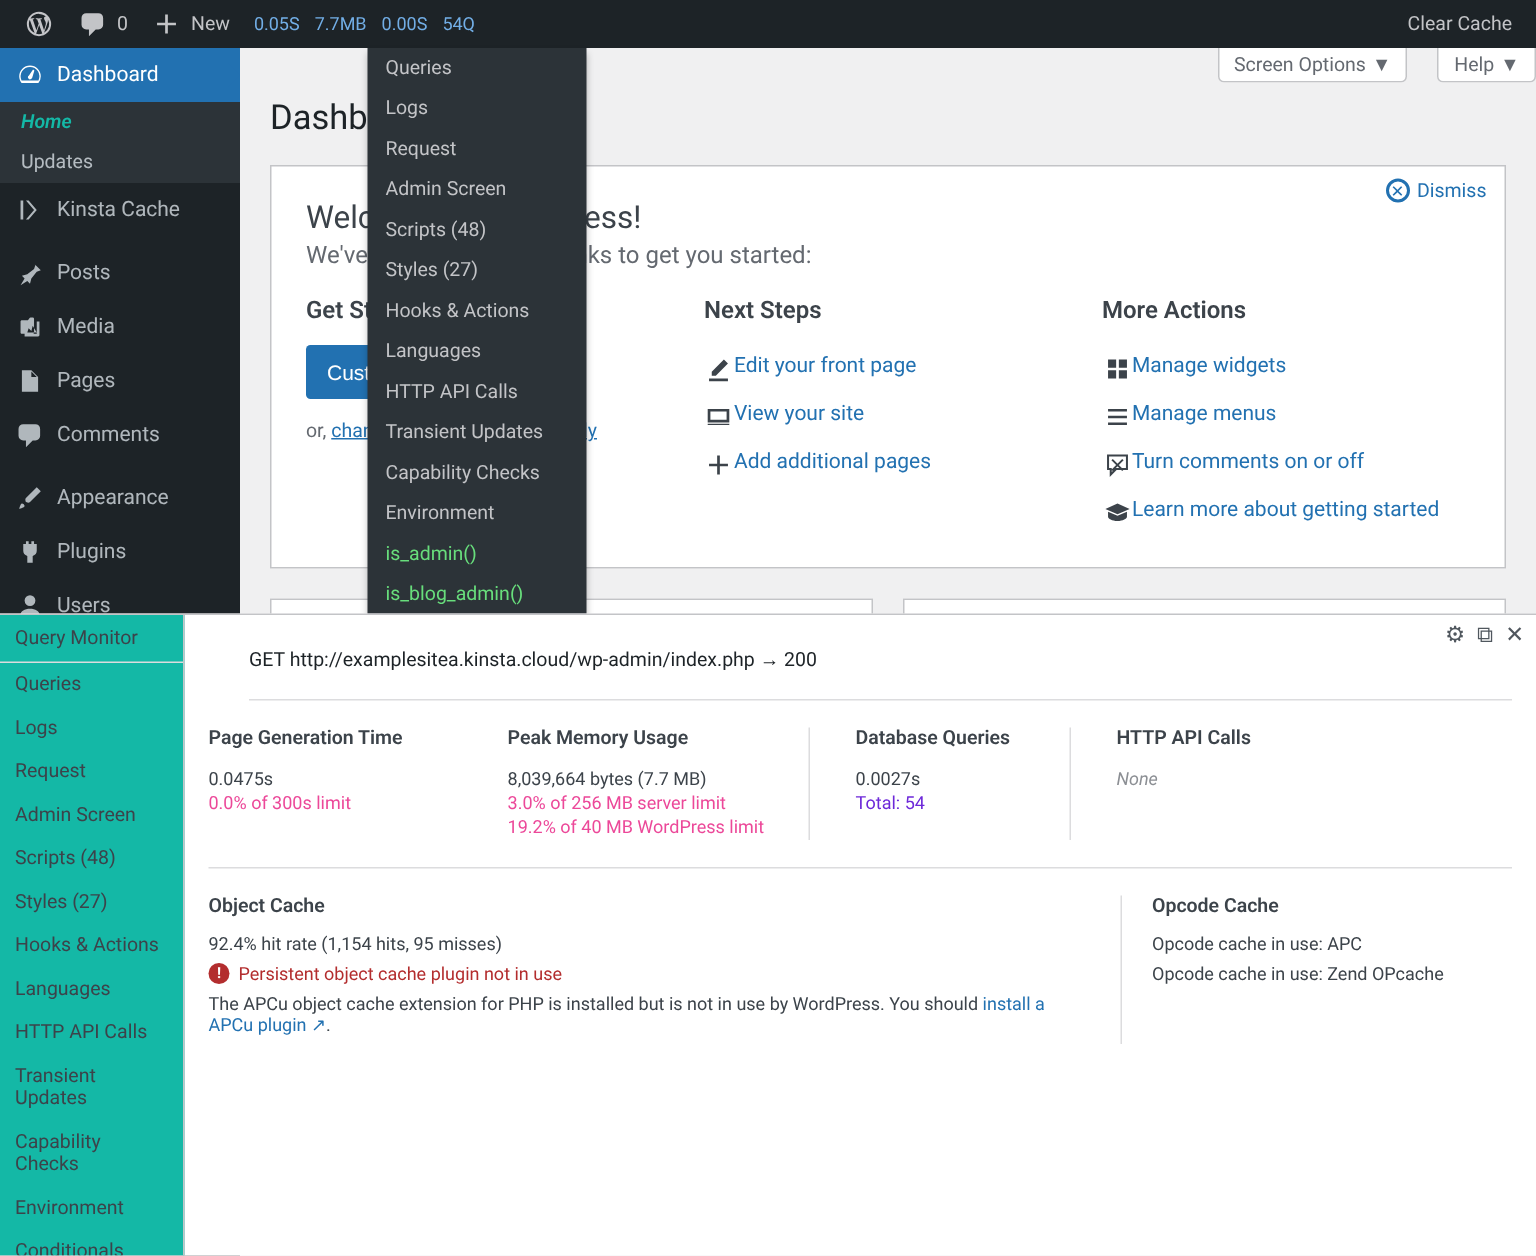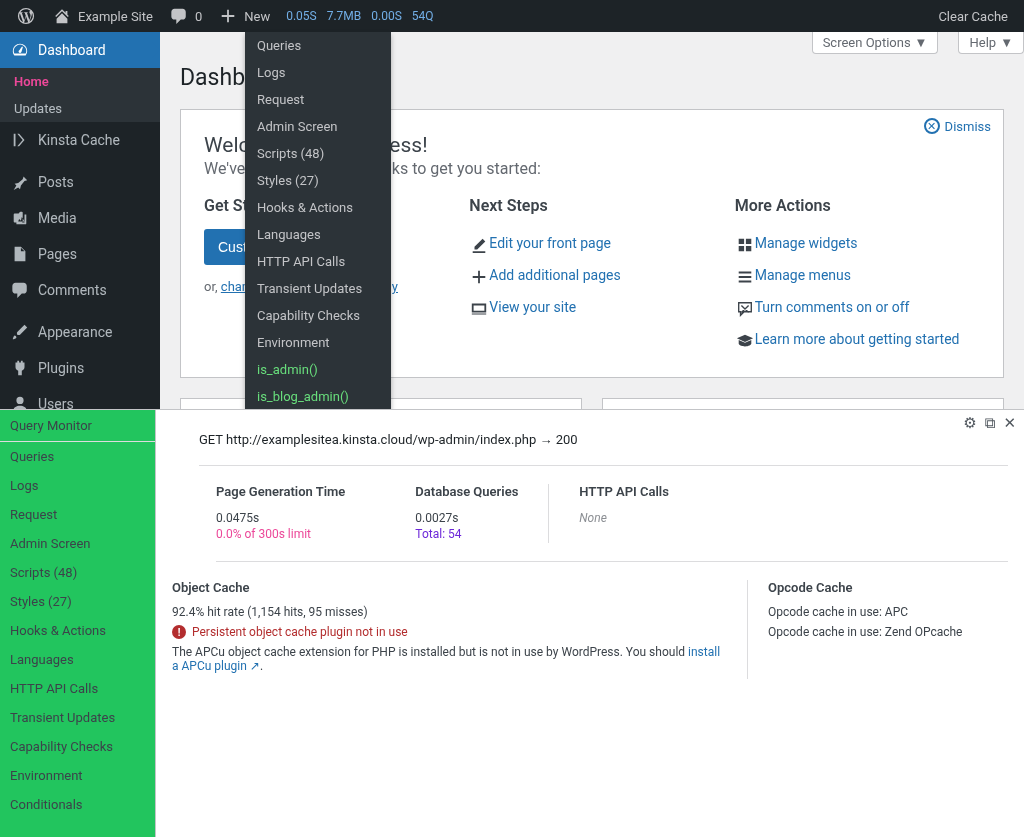--- a/index.html
+++ b/index.html
@@ -12,21 +12,21 @@
 .adminbar-metrics { color: #8c8f94; display: inline-flex; align-items: center; gap: 10px; padding: 0 8px; }
 .metric { color: #72aee6; font-size: 12px; }
 
 
 .sidebar { position: absolute; left: 0; top: 32px; width: 160px; background: #1d2327; color: #c3c4c7; height: calc(100% - 32px); z-index: 2; }
 .side-item { display: flex; align-items: center; gap: 8px; padding: 8px 10px; cursor: pointer; font-size: 14px; color: rgba(240,246,252,.7); }
 .side-item.current { background: #2271b1; color: #fff; position: relative; }
 .side-item.current::after { content: ""; position: absolute; right: -8px; top: 50%; transform: translateY(-50%); border: 8px solid transparent; border-left-color: #2271b1; }
 .side-sub { background: #2c3338; }
 .side-sub-item { padding: 6px 10px 6px 14px; color: rgba(240,246,252,.7); font-size: 13px; cursor: pointer; }
-.side-sub-item.active { color: #ec4899; font-weight: 600; }
+.side-sub-item.active { color: #14b8a6; font-weight: 600; font-style: italic; }
 .side-sep { height: 6px; }
 .icon { display: inline-flex; width: 20px; height: 20px; justify-content: center; align-items: center; }
 .icon svg { width: 18px; height: 18px; fill: currentColor; }
 
 
 .main { position: absolute; left: 160px; top: 32px; right: 0; height: calc(100% - 32px); padding: 20px; overflow: hidden; }
 .page-title { font-size: 23px; font-weight: 400; margin-bottom: 18px; color: #1d2327; }
 
 .welcome-panel { background: #fff; border: 1px solid #c3c4c7; padding: 23px 10px 0; position: relative; margin-bottom: 20px; }
 .welcome-head { padding: 0 13px; }
@@ -54,31 +54,31 @@
 .qm-menu { position: absolute; left: 245px; top: 32px; width: 146px; background: #2c3338; color: #c3c4c7; z-index: 10; box-shadow: 0 3px 5px rgba(0,0,0,.3); font-size: 13px; }
 .qm-menu-item { padding: 6px 12px; cursor: pointer; }
 .qm-menu-item.green { color: #68de7c; }
 
 
 .screen-meta { display: flex; justify-content: flex-end; gap: 20px; margin: -20px -20px 10px 0; }
 .screen-meta-btn { background: #fff; border: 1px solid #c3c4c7; border-top: none; border-radius: 0 0 4px 4px; padding: 3px 10px; font-size: 13px; color: #646970; cursor: pointer; display: inline-flex; align-items: center; gap: 4px; }
 
 
 .qm-panel { position: absolute; left: 0; bottom: 0; width: 1024px; height: 428px; background: #fff; border-top: 1px solid #c3c4c7; z-index: 20; display: flex; }
-.qm-side { width: 156px; background: #22c55e; border-right: 1px solid #c3c4c7; overflow: hidden; }
+.qm-side { width: 123px; background: #14b8a6; border-right: 1px solid #c3c4c7; overflow: hidden; }
 .qm-side-head { padding: 8px 10px; font-size: 13px; color: #3c434a; border-bottom: 1px solid #dcdcde; }
 .qm-side-item { padding: 7px 10px; font-size: 13px; color: #3c434a; cursor: pointer; position: relative; }
 .qm-side-item.active { background: #2271b1; color: #fff; }
 .qm-side-item.active::after { content: ""; position: absolute; right: -6px; top: 50%; transform: translateY(-50%); border: 6px solid transparent; border-left-color: #2271b1; }
 
 .qm-body { flex: 1; padding: 12px 16px; position: relative; overflow: auto; }
 .qm-toolbar { position: absolute; right: 8px; top: 4px; display: flex; gap: 8px; color: #50575e; }
 .qm-toolbar span { cursor: pointer; font-size: 15px; }
 .qm-request { font-size: 13px; color: #1d2327; padding: 10px 0 18px; border-bottom: 1px solid #dcdcde; margin-left: 27px; }
-.qm-stats { display: flex; gap: 0; padding: 18px 0; border-bottom: 1px solid #dcdcde; margin-left: 44px; }
+.qm-stats { display: flex; gap: 0; padding: 18px 0; border-bottom: 1px solid #dcdcde; }
 .qm-stat { padding-right: 40px; border-right: 1px solid #dcdcde; margin-right: 30px; }
 .qm-stat:first-child, .qm-stat:nth-child(2) { border-right: none; margin-right: 30px; }
 .qm-stat:nth-child(2) { border-right: 1px solid #dcdcde; padding-right: 30px; }
 .qm-stat:last-child { border-right: none; }
 .qm-stat h4 { font-size: 13px; font-weight: 600; margin-bottom: 12px; }
 .qm-stat p { font-size: 12px; color: #3c434a; margin-bottom: 2px; }
 .qm-stat p.secondary { color: #ec4899; }
 .qm-stat a { color: #6d28d9; text-decoration: none; }
 .qm-stat em { color: #8c8f94; font-style: italic; }
 
@@ -95,28 +95,20 @@
 <body>
 
 <div class="adminbar">
   <div class="adminbar-left">
     <div class="adminbar-item">
         <span class="icon">
           <svg viewBox="0 0 20 20">
             <path d="M10 1a9 9 0 100 18 9 9 0 000-18zm-7.5 9c0-1.1.24-2.15.66-3.1l3.58 9.8A7.5 7.5 0 012.5 10zm7.5 7.5c-.74 0-1.45-.11-2.12-.31l2.25-6.53 2.3 6.31c.02.04.03.07.05.11-.78.27-1.62.42-2.48.42zm1.03-11.02c.45-.02.86-.07.86-.07.4-.05.36-.64-.05-.62 0 0-1.22.1-2 .1-.74 0-1.98-.1-1.98-.1-.4-.02-.45.59-.05.62 0 0 .38.05.79.07l1.17 3.22-1.65 4.95L5.37 6.48c.45-.02.86-.07.86-.07.4-.05.36-.64-.05-.62 0 0-1.22.1-2 .1h-.48A7.49 7.49 0 0110 2.5c1.96 0 3.74.75 5.08 1.97h-.1c-.74 0-1.26.64-1.26 1.33 0 .62.36 1.14.74 1.76.29.5.62 1.14.62 2.07 0 .64-.25 1.38-.57 2.42l-.75 2.51-2.73-8.08zm2.74 10.02l2.29-6.62c.43-1.07.57-1.93.57-2.69 0-.28-.02-.53-.05-.78a7.47 7.47 0 01-2.81 10.09z"></path>
           </svg>
         </span>
-      </div>
-    <div class="adminbar-item">
-        <span class="icon">
-          <svg viewBox="0 0 20 20">
-            <path d="M16 8.5l1.53 1.53-1.06 1.06L10 4.62l-6.47 6.47-1.06-1.06L10 2.5l4 4v-2h2v4zM10 7l6 6v5H4v-5l6-6z"></path>
-          </svg>
-        </span>
-        <span>Example Site</span>
       </div>
     <div class="adminbar-item">
         <span class="icon">
           <svg viewBox="0 0 20 20">
             <path d="M5 2h9q1.5 0 2.5 1t1 2.5v5q0 1.5-1 2.5t-2.5 1H12l-5 5v-5H5q-1.5 0-2.5-1T1.5 10.5v-5q0-1.5 1-2.5T5 2z"></path>
           </svg>
         </span>
         <span>0</span>
       </div>
     <div class="adminbar-item">
@@ -272,32 +264,32 @@
               <span class="icon">
                 <svg viewBox="0 0 20 20">
                   <path d="M14 3l3 3-9 9H5v-3l9-9zM3 17h14v2H3v-2z"></path>
                 </svg>
               </span>
               <a href="#">Edit your front page</a>
             </li>
           <li>
               <span class="icon">
                 <svg viewBox="0 0 20 20">
+                  <path d="M2 4h16v10H2V4zm2 2v6h12V6H4zm-2 9h16v1H2v-1z"></path>
+                </svg>
+              </span>
+              <a href="#">View your site</a>
+            </li>
+          <li>
+              <span class="icon">
+                <svg viewBox="0 0 20 20">
                   <path d="M9 3h2v6h6v2h-6v6H9v-6H3V9h6V3z"></path>
                 </svg>
               </span>
               <a href="#">Add additional pages</a>
-            </li>
-          <li>
-              <span class="icon">
-                <svg viewBox="0 0 20 20">
-                  <path d="M2 4h16v10H2V4zm2 2v6h12V6H4zm-2 9h16v1H2v-1z"></path>
-                </svg>
-              </span>
-              <a href="#">View your site</a>
             </li>
         </ul>
       </div>
       <div class="welcome-col">
         <h3>More Actions</h3>
         <ul class="welcome-list">
           <li>
               <span class="icon">
                 <svg viewBox="0 0 20 20">
                   <path d="M3 3h6v6H3V3zm8 0h6v6h-6V3zM3 11h6v6H3v-6zm8 0h6v6h-6v-6z"></path>
@@ -382,20 +374,26 @@
       <span>✕</span>
     </div>
     <div class="qm-request">GET http://examplesitea.kinsta.cloud/wp-admin/index.php → 200</div>
     <div class="qm-stats">
       <div class="qm-stat">
         <h4>Page Generation Time</h4>
         <p>0.0475s</p>
         <p class="secondary">0.0% of 300s limit</p>
       </div>
       <div class="qm-stat">
+        <h4>Peak Memory Usage</h4>
+        <p>8,039,664 bytes (7.7 MB)</p>
+        <p class="secondary">3.0% of 256 MB server limit</p>
+        <p class="secondary">19.2% of 40 MB WordPress limit</p>
+      </div>
+      <div class="qm-stat">
         <h4>Database Queries</h4>
         <p>0.0027s</p>
         <p><a href="#">Total: 54</a></p>
       </div>
       <div class="qm-stat">
         <h4>HTTP API Calls</h4>
         <p><em>None</em></p>
       </div>
     </div>
     <div class="qm-caches">

